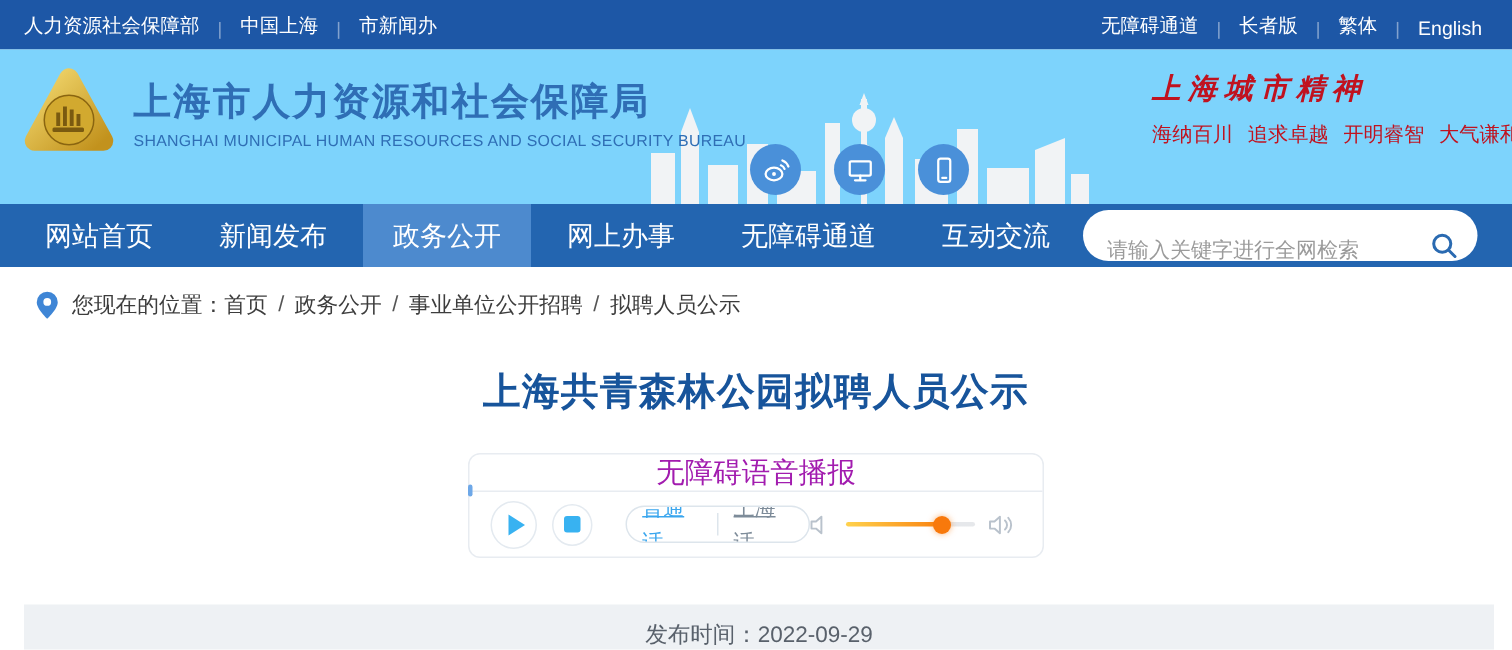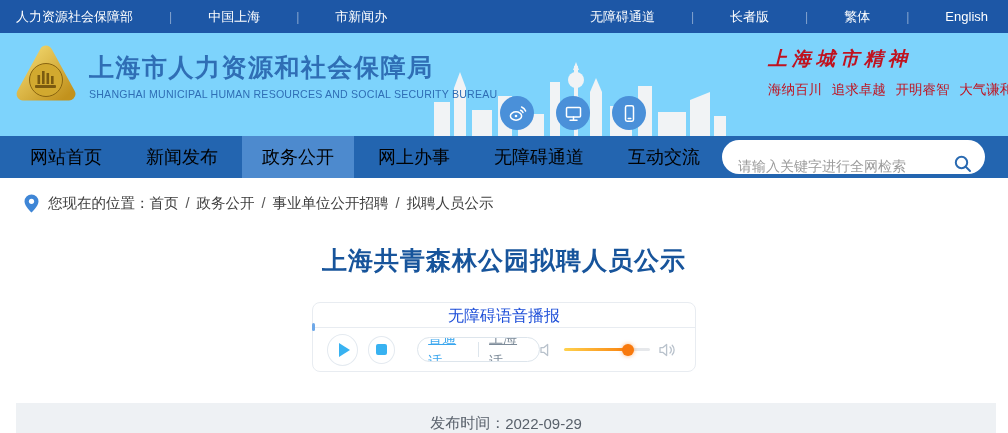--- a/index.html
+++ b/index.html
@@ -4,41 +4,41 @@
 <style>
   * { margin:0; padding:0; box-sizing:border-box; }
   html,body { width:1008px; height:433px; overflow:hidden; background:#fff;
     font-family:"Liberation Sans","DejaVu Sans",sans-serif; }
 
   
   .topbar { height:33px; background:#1d57a6; display:flex; align-items:center;
     justify-content:space-between; padding:0 20px 0 16px; }
   .topbar a { color:#fff; font-size:13px; text-decoration:none; cursor:pointer; }
   .topbar .sep { color:rgba(255,255,255,.45); font-size:12px; margin:0 12px; }
-  .topbar .grp { display:flex; align-items:center;gap:24px; }
+  .topbar .grp { display:flex; align-items:flex-end; }
 
   
   .masthead { position:relative; height:103px; background:#7dd3fc; }
   .skyline { position:absolute; left:428px; bottom:0; width:300px; height:74px; }
   .brand { position:absolute; left:14px; top:10px; display:flex; align-items:center; }
   .brand .logo { width:64px; height:64px; }
   .brand .titles { margin-left:11px; }
   .brand .cn { font-size:25px; font-weight:bold; color:#2f6eb5; letter-spacing:1.5px; white-space:nowrap; }
   .brand .en { font-size:10.6px; color:#2f6eb5; letter-spacing:.2px; margin-top:4px; white-space:nowrap; }
   .social { position:absolute; left:500px; top:63px; display:flex; }
   .social .circ { width:34px; height:34px; border-radius:50%; background:#4a90d9;
     display:flex; align-items:center; justify-content:center; margin-right:22px; cursor:pointer; }
   .spirit { position:absolute; right:0; top:13px; width:240px; }
   .spirit .l1 { font-family:"DejaVu Serif","Liberation Serif",serif; font-style:italic;
     font-weight:bold; font-size:19px; color:#c0121f; letter-spacing:5px; }
   .spirit .l2 { font-size:13.5px; color:#c0121f; margin-top:9px; word-spacing:6px; white-space:nowrap; }
 
   
   .nav { height:42px; background:#2365b0; display:flex; align-items:stretch; padding-left:8px; }
-  .nav .item { color:#000000; font-size:18px; line-height:42px; padding:0 20px; margin:0 2px;
+  .nav .item { color:#ffffff; font-size:18px; line-height:42px; padding:0 20px; margin:0 2px;
     cursor:pointer; white-space:nowrap; }
   .nav .item.active { background:#4d8ace; }
   .search { margin-left:auto; margin-right:23px; align-self:center; width:276px; height:34px;
     background:#fff; border-radius:17px; display:flex; align-items:flex-end; padding:0 12px 0 16px; }
   .search input { flex:1; border:none; outline:none; font-size:14px; color:#333; background:transparent;
     font-family:inherit; }
   .search input::placeholder { color:#9b9b9b; }
   .search .mag { cursor:pointer; display:flex; }
 
   
@@ -47,22 +47,22 @@
   .crumbs .pin { margin-right:9px; display:flex; }
   .crumbs a { color:#3d3d3d; text-decoration:none; cursor:pointer; }
   .crumbs .sep { color:#555; margin:0 7px; }
 
   
   .article-title { text-align:center; margin-top:16px; font-size:25px; font-weight:bold;
     color:#17549b; letter-spacing:1px; }
 
   .player { width:384px; margin:25px auto 0; border:1px solid #e8ecf1; border-radius:8px;
     background:#fff; position:relative; }
-  .player .cap { height:25px; line-height:25px; text-align:center; font-size:16px;
-    color:#1d4ed8; border-bottom:1px solid #e8ecf1; position:relative; }
+  .player .cap { height:25px; line-height:25px; text-align:center; font-size:19px;
+    color:#a21caf; border-bottom:1px solid #e8ecf1; position:relative; }
   .player .tick { position:absolute; left:-1px; bottom:-4px; width:3px; height:8px;
     background:#6ea8e8; border-radius:2px; }
   .player .row { height:43px; display:flex; align-items:center; padding:0 18px 0 14px; }
   .btn-circ { border:1px solid #e4eaf0; border-radius:50%; background:#fff; display:flex;
     align-items:center; justify-content:center; cursor:pointer; }
   .play { width:32px; height:32px; }
   .play .tri { width:0; height:0; border-left:11px solid #38b2f1; border-top:7px solid transparent;
     border-bottom:7px solid transparent; margin-left:3px; }
   .stop { width:28px; height:28px; margin-left:10px; }
   .stop .sq { width:11px; height:11px; background:#38b2f1; border-radius:2px; }

